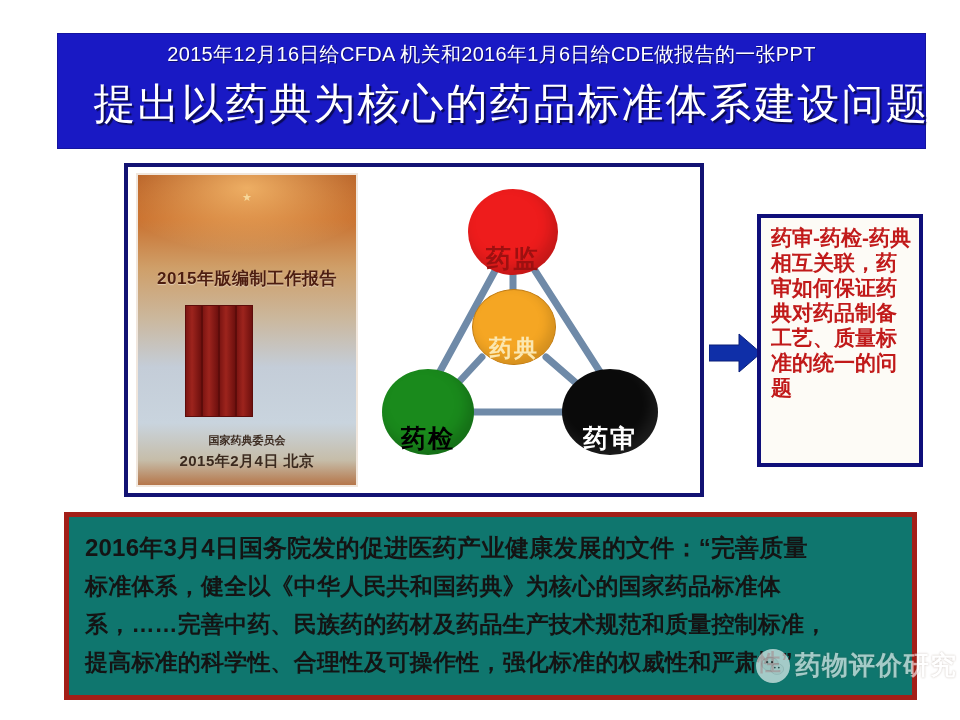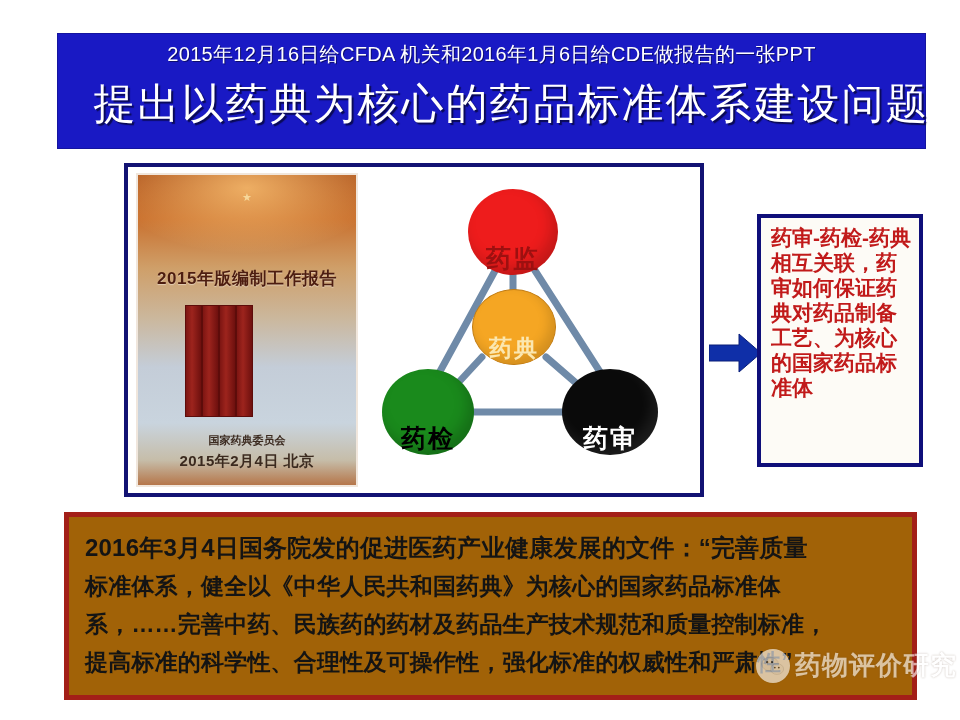--- a/index.html
+++ b/index.html
@@ -115,21 +115,21 @@
     padding:7px 8px 0 10px;
   }
   .note-text{
     color:#c11a1a;font-size:21px;font-weight:bold;line-height:25px;
     letter-spacing:0px;word-break:break-all;
   }
 
   
   .bottom-box{
     position:absolute;left:52px;top:512px;width:853px;height:188px;
-    background:#a16207;border:5px solid #a31f18;box-sizing:border-box;
+    background:#0f766e;border:5px solid #a31f18;box-sizing:border-box;
     padding:12px 14px 0 16px;
   }
   .bb-line{
     color:#141414;font-size:23px;font-weight:bold;line-height:38px;
     letter-spacing:.2px;white-space:nowrap;
   }
   .bb-line.first{font-size:24px;}
 
   
   .watermark{
@@ -197,21 +197,21 @@
     </div>
   </div>
 
   <div class="arrow">
     <svg width="52" height="42" viewBox="0 0 52 42">
       <polygon points="0,13 30,13 30,2 52,21 30,40 30,29 0,29" fill="#0f2fa8" stroke="#0a1f78" stroke-width="1"></polygon>
     </svg>
   </div>
 
   <div class="note-box">
-    <div class="note-text">药审-药检-药典相互关联，药审如何保证药典对药品制备工艺、为核心的国家药品标准体</div>
+    <div class="note-text">药审-药检-药典相互关联，药审如何保证药典对药品制备工艺、质量标准的统一的问题</div>
   </div>
 
   <div class="bottom-box">
     <div class="bb-line first">2016年3月4日国务院发的促进医药产业健康发展的文件：“完善质量</div>
     <div class="bb-line">标准体系，健全以《中华人民共和国药典》为核心的国家药品标准体</div>
     <div class="bb-line">系，……完善中药、民族药的药材及药品生产技术规范和质量控制标准，</div>
     <div class="bb-line">提高标准的科学性、合理性及可操作性，强化标准的权威性和严肃性”</div>
   </div>
 
   <div class="watermark">

